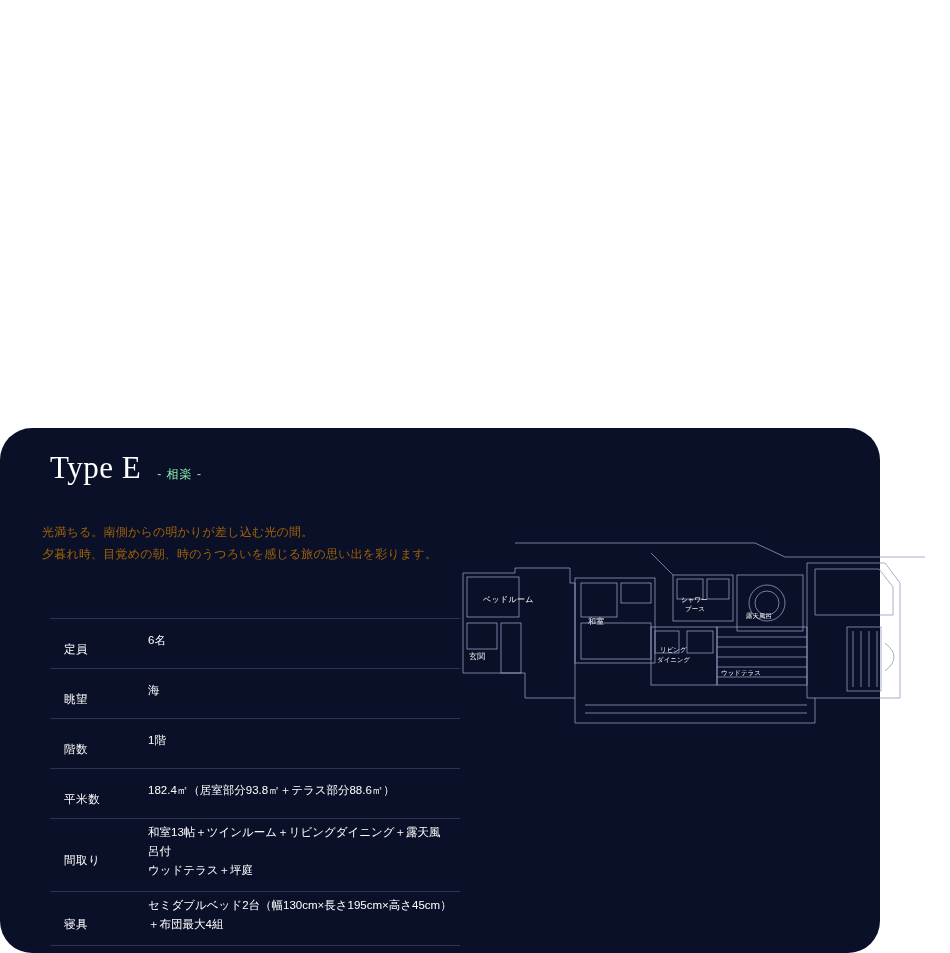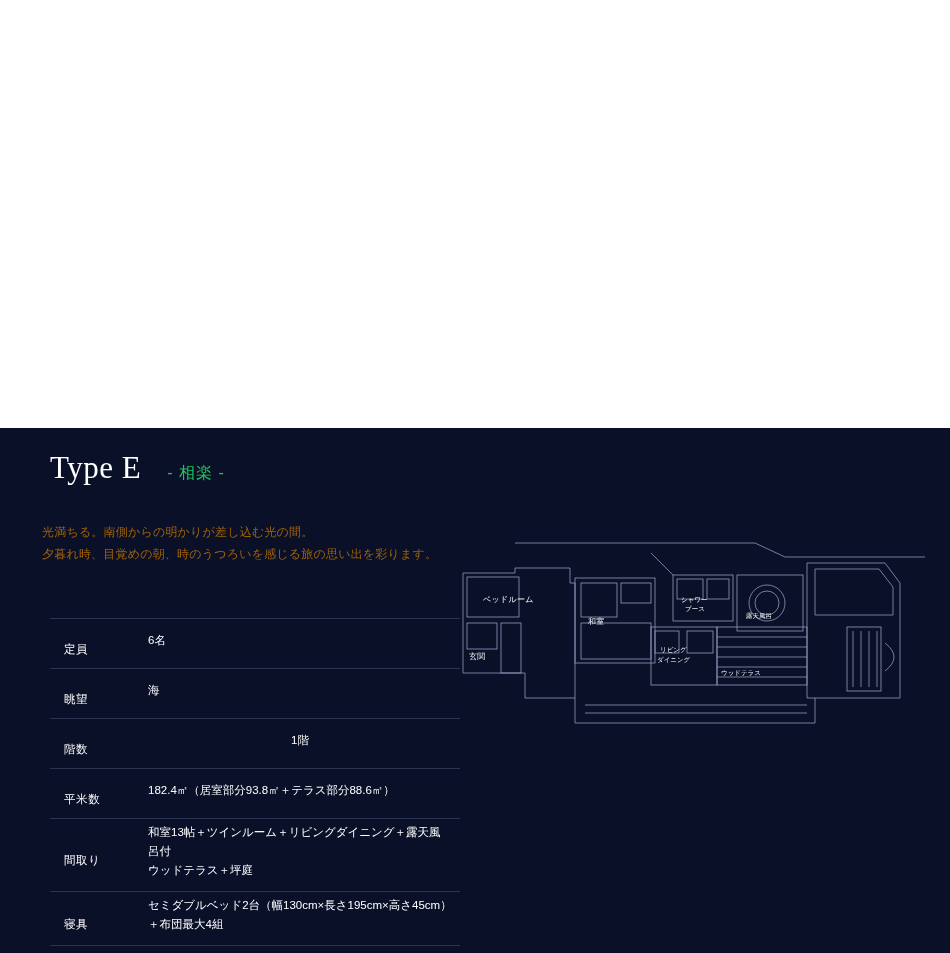--- a/index.html
+++ b/index.html
@@ -24,43 +24,44 @@
     left: 0;
     top: 0;
     width: 950px;
     height: 428px;
     background: #ffffff;
   }
   .panel {
     position: absolute;
     left: 0;
     top: 428px;
-    width: 950px;
+    width: 880px;
     height: 525px;
     background: #0a1028;
     color: #ffffff;
+    border-radius: 32px;
   }
   .title-row {
     position: absolute;
     left: 50px;
     top: 22px;
     display: flex;
     align-items: baseline;
   }
   .title-main {
     font-family: "Liberation Serif", serif;
     font-size: 31px;
     letter-spacing: 0.5px;
     color: #ffffff;
     font-weight: 400;
   }
   .title-sub {
-    font-size: 16px;
-    color: #22c55e;
-    margin-left: 26px;
+    font-size: 12px;
+    color: #86efac;
+    margin-left: 16px;
     letter-spacing: 1px;
   }
   .lede {
     position: absolute;
     left: 42px;
     top: 93px;
     width: 420px;
     font-size: 12px;
     line-height: 1.85;
     color: #a16207;
@@ -140,21 +141,21 @@
         <tr>
           <th>定員</th>
           <td style="white-space: pre-line;">6名</td>
         </tr>
         <tr>
           <th>眺望</th>
           <td style="white-space: pre-line;">海</td>
         </tr>
         <tr>
           <th>階数</th>
-          <td style="white-space: pre-line; text-align: center;">1階</td>
+          <td style="white-space: pre-line;">1階</td>
         </tr>
         <tr>
           <th>平米数</th>
           <td style="white-space: pre-line;">182.4㎡（居室部分93.8㎡＋テラス部分88.6㎡）</td>
         </tr>
         <tr>
           <th>間取り</th>
           <td style="white-space: pre-line; margin-top: 48px;">和室13帖＋ツインルーム＋リビングダイニング＋露天風呂付
 ウッドテラス＋坪庭</td>
         </tr>

